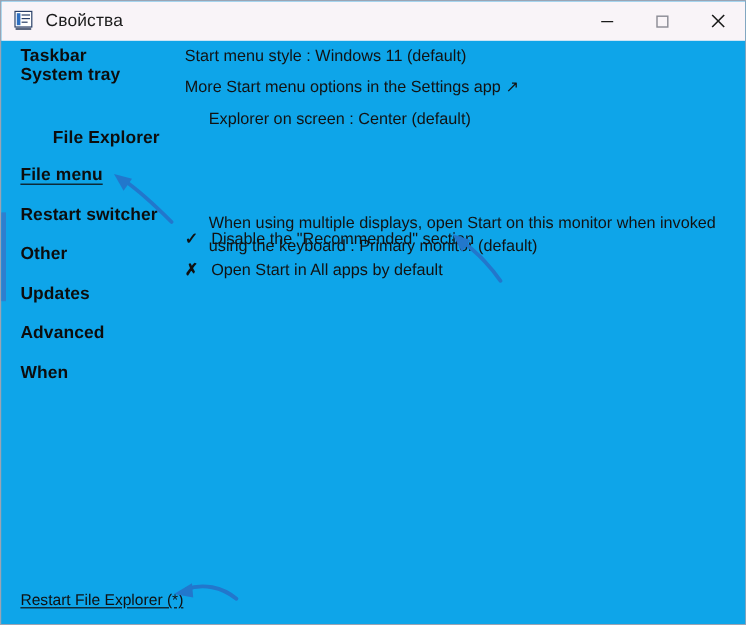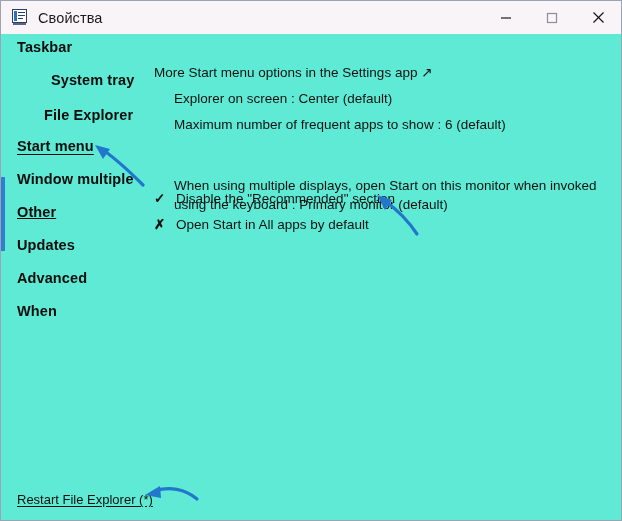--- a/index.html
+++ b/index.html
@@ -13,21 +13,21 @@
     font-family: "Liberation Sans", sans-serif;
     overflow: hidden;
   }
 
   
   #window {
     position: relative;
     width: 622px;
     height: 521px;
     box-sizing: border-box;
-    background: #5eead4;
+    background: #0ea5e9;
     border: 1px solid #9aa4b4;
     overflow: hidden;
   }
 
   
   #left-accent {
     position: absolute;
     left: 0;
     top: 176px;
     width: 4px;
@@ -217,38 +217,38 @@
         <svg width="13" height="13" viewBox="0 0 13 13">
             <line x1="1.5" y1="1.5" x2="11.5" y2="11.5" stroke="#1b1b1b" stroke-width="1.3"></line>
             <line x1="11.5" y1="1.5" x2="1.5" y2="11.5" stroke="#1b1b1b" stroke-width="1.3"></line>
           </svg>
       </div>
     </div>
   </div>
 
   <div id="sidebar">
     <div class="nav-item" style="top:5px;">Taskbar</div>
-    <div class="nav-item" style="top:38px;margin-left:34px;">System tray</div>
+    <div class="nav-item" style="top:21px;">System tray</div>
     <div class="nav-item" style="top:73px;margin-left:27px;">File Explorer</div>
-    <div class="nav-item selected" style="top:104px;">Start menu</div>
-    <div class="nav-item" style="top:137px;">Window multiple</div>
-    <div class="nav-item" style="top:170px;text-decoration:underline;">Other</div>
+    <div class="nav-item selected" style="top:104px;">File menu</div>
+    <div class="nav-item" style="top:137px;">Restart switcher</div>
+    <div class="nav-item" style="top:170px;">Other</div>
     <div class="nav-item" style="top:203px;">Updates</div>
     <div class="nav-item" style="top:236px;">Advanced</div>
     <div class="nav-item" style="top:269px;">When</div>
   </div>
 
   <div id="content">
 
+    <div class="row indent1" style="top:3px;">Start menu style : Windows 11 (default)</div>
 
     <div class="row indent1" style="top:29px;">More Start menu options in the Settings app ↗</div>
 
     <div class="row indent2" style="top:55px;">Explorer on screen : Center (default)</div>
 
-    <div class="row indent2" style="top:81px;">Maximum number of frequent apps to show : 6 (default)</div>
 
     <div class="row indent2 wrapwide" style="top:106px;">When using multiple displays, open Start on this monitor when invoked using the keyboard : Primary monitor (default)</div>
 
     <div class="row checkrow" style="top:155px;">
       <span class="mark">✓</span>
       <span class="label">Disable the "Recommended" section</span>
     </div>
 
     <div class="row checkrow" style="top:181px;">
       <span class="mark">✗</span>

